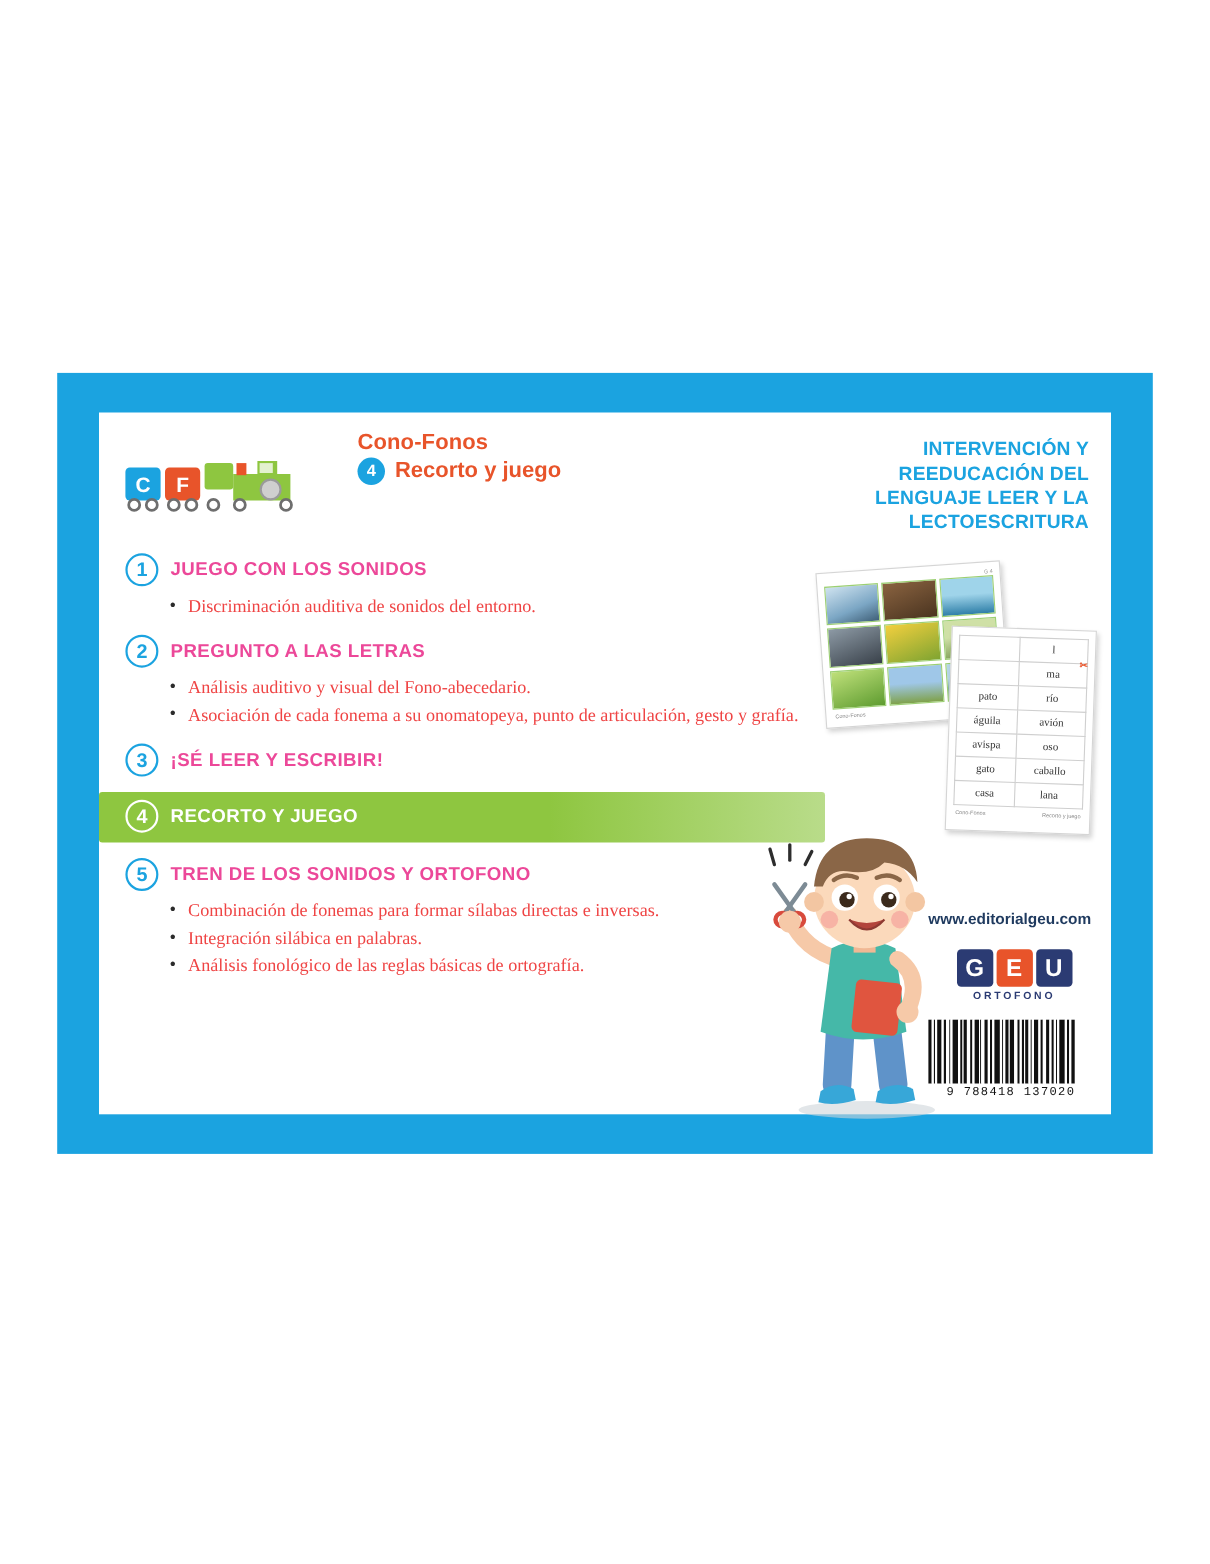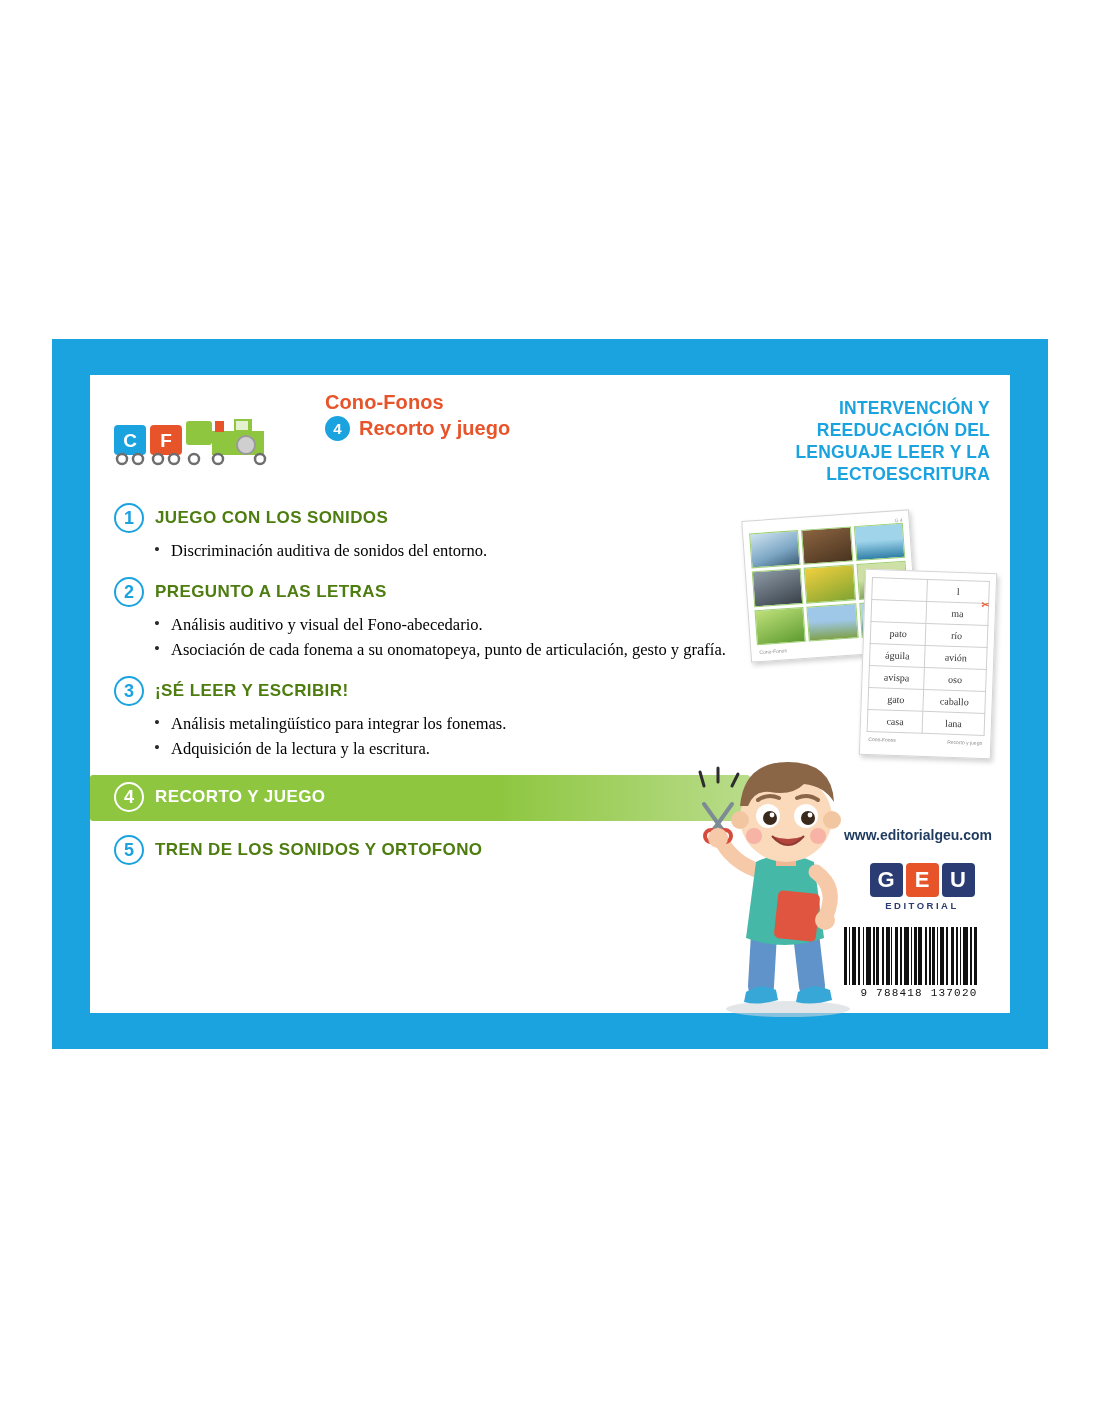--- a/index.html
+++ b/index.html
@@ -136,35 +136,35 @@
     border: 2.5px solid #1ba3e0;
     color: #1ba3e0;
     font-weight: bold;
     font-size: 18px;
     text-align: center;
     line-height: 26px;
     box-sizing: border-box;
     flex: 0 0 auto;
   }
   .sec-title {
-    color: #4d7c0f;
+    color: #ec4899;
     font-weight: bold;
     font-size: 17px;
     letter-spacing: .4px;
   }
   .bullets {
     list-style: none;
     margin: 5px 0 0 0;
     padding: 0 0 0 57px;
   }
   .bullets li {
     position: relative;
     font-family: "Liberation Serif", serif;
     font-size: 16.5px;
-    color: #000000;
+    color: #ef4444;
     line-height: 25px;
   }
   .bullets li::before {
     content: "\2022";
     position: absolute;
     left: -17px;
     top: -1px;
     font-size: 17px;
     color: #2b2b2b;
   }
@@ -398,38 +398,39 @@
           <li>Análisis auditivo y visual del Fono-abecedario.</li>
           <li>Asociación de cada fonema a su onomatopeya, punto de articulación, gesto y grafía.</li>
         </ul>
       </div>
 
       <div class="section">
         <div class="section-head">
           <div class="sec-num">3</div>
           <div class="sec-title">¡SÉ LEER Y ESCRIBIR!</div>
         </div>
-        <ul class="bullets">
-          <li>Análisis metalingüístico para integrar los fonemas.</li>
-          <li>Adquisición de la lectura y la escritura.</li>
-        </ul>
       </div>
 
       <div class="section" id="section-4">
         <div class="section-head">
           <div class="sec-num">4</div>
           <div class="sec-title">RECORTO Y JUEGO</div>
         </div>
       </div>
 
       <div class="section">
         <div class="section-head">
           <div class="sec-num">5</div>
           <div class="sec-title">TREN DE LOS SONIDOS Y ORTOFONO</div>
         </div>
+        <ul class="bullets">
+          <li>Combinación de fonemas para formar sílabas directas e inversas.</li>
+          <li>Integración silábica en palabras.</li>
+          <li>Análisis fonológico de las reglas básicas de ortografía.</li>
+        </ul>
       </div>
     </div>
 
     <div id="sample-cards">
 
       <div class="card-sheet" id="photo-sheet">
         <div style="font-size:5px;color:#9a9a9a;text-align:right;">G 4</div>
         <div id="photo-grid">
           <div class="photo-cell" style="background:linear-gradient(160deg,#cfe3f0,#7ba6c4 60%,#3f5f77);"></div>
           <div class="photo-cell" style="background:linear-gradient(160deg,#8a6340,#4a3420);"></div>
@@ -551,21 +552,21 @@
     </div>
 
     <div id="website">www.editorialgeu.com</div>
 
     <div id="geu-logo">
       <div id="geu-letters">
         <div class="geu-letter" style="background:#2b3b73;">G</div>
         <div class="geu-letter" style="background:#e8542a;">E</div>
         <div class="geu-letter" style="background:#2b3b73;">U</div>
       </div>
-      <div id="geu-sub">EDITORIAL</div>
+      <div id="geu-sub">ORTOFONO</div>
     </div>
 
     <div id="barcode">
       <div id="bars">
         <i style="width:3px"></i>
           <i style="width:2px;background:#fff"></i>
           <i style="width:1px"></i>
           <i style="width:2px;background:#fff"></i>
         <i style="width:4px"></i>
           <i style="width:2px;background:#fff"></i>

